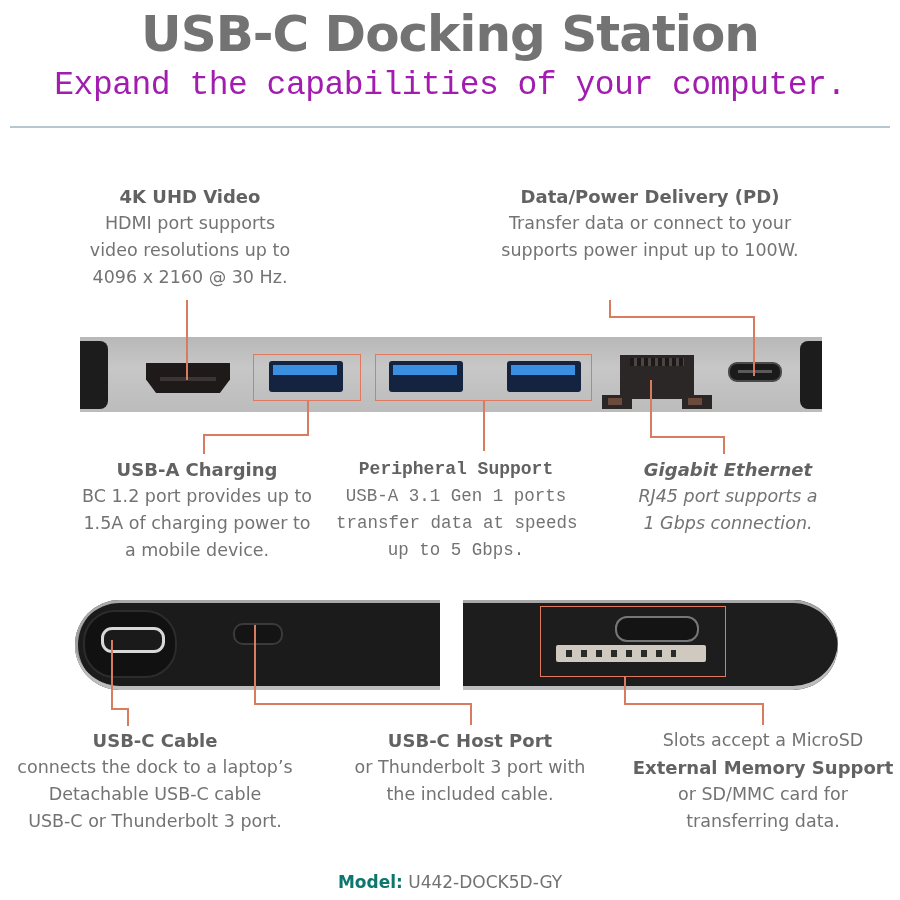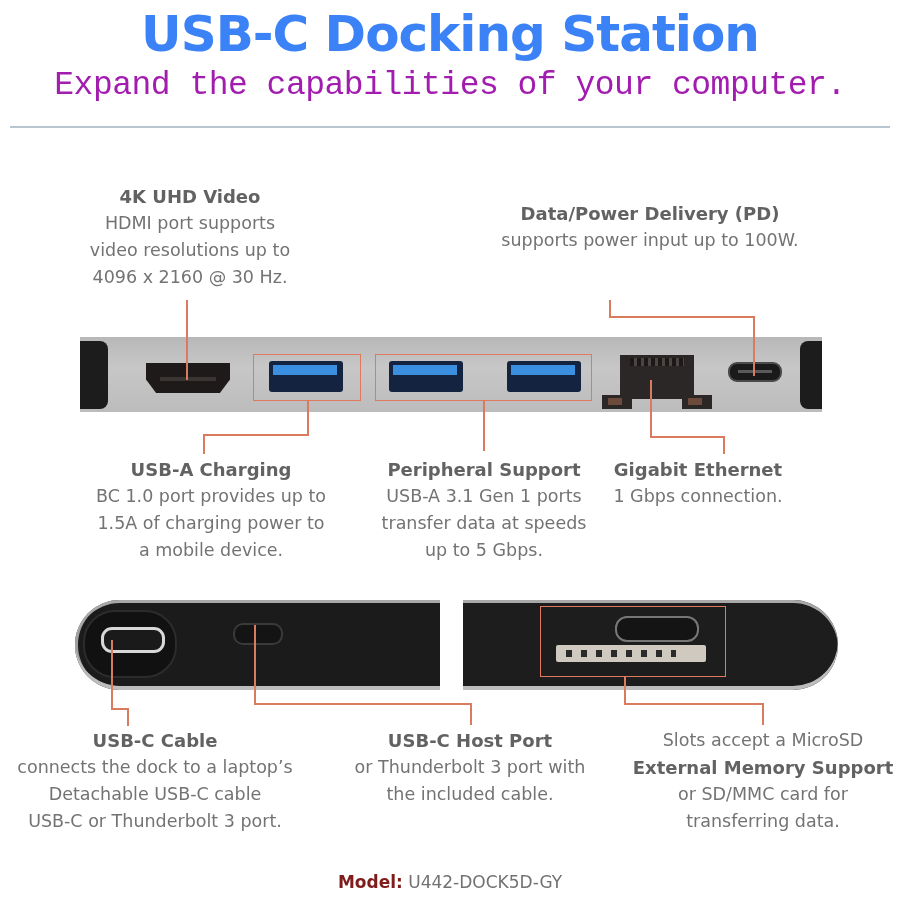--- a/index.html
+++ b/index.html
@@ -1,20 +1,20 @@
 <!DOCTYPE html>
 <html><head>
 <meta charset="utf-8">
 <style>
   html, body { margin:0; padding:0; background:#ffffff; }
   body { width:900px; height:900px; position:relative; overflow:hidden;
          font-family:"DejaVu Sans", "Liberation Sans", sans-serif; color:#6b6b6b; }
   .title { position:absolute; left:0; top:2px; width:900px; text-align:center;
            font-family:"DejaVu Sans", sans-serif; font-weight:bold; font-size:50px;
-           letter-spacing:-1px; color:#3b82f6; line-height:64px; }
+           letter-spacing:-1px; color:#737373; line-height:64px; }
   .subtitle { position:absolute; left:0; top:62px; width:900px; text-align:center;
               font-family:Liberation Mono, monospace; font-size:33px; color:#a21caf;
               letter-spacing:-0.5px; line-height:48px; }
   .sep { position:absolute; left:10px; right:10px; top:126px; height:2px; background:#b8c7cf; }
 
   .callout { position:absolute; text-align:center; font-size:17.5px; line-height:27px; color:#737373; }
   .callout .head { font-weight:bold; color:#626262; font-size:18px; }
   .callout .line { display:block; white-space:nowrap; }
 
   .leader { position:absolute; background:#d97b5e; }
@@ -49,37 +49,38 @@
   
   .dock-br { position:absolute; left:463px; top:600px; width:375px; height:90px;
              background:#1d1d1d; border-radius:0 45px 45px 0;
              box-shadow:inset 0 3px 0 #a9a9a9, inset 0 -4px 0 #bdbdbd; }
   .micro-c { position:absolute; left:152px; top:16px; width:80px; height:22px; background:#141414; border-radius:12px; border:2px solid #777; }
   .sd-slot { position:absolute; left:93px; top:45px; width:150px; height:17px; background:#cfc9c0; border-radius:2px; }
   .sd-slot::after { content:""; position:absolute; left:10px; right:30px; top:5px; height:7px;
                     background:repeating-linear-gradient(90deg,#2a2a2a 0 6px,#cfc9c0 6px 15px); }
 
   .model { position:absolute; left:0; top:872px; width:900px; text-align:center; font-size:17px; color:#727272; }
-  .model b { color:#7f1d1d; }
+  .model b { color:#0f766e; }
 </style>
 </head>
 <body>
 
 <div class="title">USB-C Docking Station</div>
 <div class="subtitle">Expand the capabilities of your computer.</div>
 <div class="sep"></div>
 
 <div class="callout" style="left:60px; top:183px; width:260px;">
   <span class="line head">4K UHD Video</span>
   <span class="line">HDMI port supports</span>
   <span class="line">video resolutions up to</span>
   <span class="line">4096 x 2160 @ 30 Hz.</span>
 </div>
-<div class="callout" style="left:470px; top:200px; width:360px;text-align:center;">
+<div class="callout" style="left:470px; top:183px; width:360px;text-align:center;">
   <span class="line head">Data/Power Delivery (PD)</span>
+  <span class="line">Transfer data or connect to your</span>
   <span class="line">supports power input up to 100W.</span>
 </div>
 
 <div class="dock-top">
   <div class="edge-l"></div>
   <div class="hdmi"></div>
   <div class="usba" style="left:189px;"></div>
   <div class="usba" style="left:309px;"></div>
   <div class="usba" style="left:427px;"></div>
   <div class="rj45">
@@ -100,34 +101,35 @@
 <div class="leader" style="left:753px; top:316px; width:2px; height:60px;"></div>
 
 <div class="leader" style="left:307px; top:401px; width:2px; height:35px;"></div>
 <div class="leader" style="left:203px; top:434px; width:106px; height:2px;"></div>
 <div class="leader" style="left:203px; top:434px; width:2px; height:20px;"></div>
 <div class="leader" style="left:483px; top:401px; width:2px; height:50px;"></div>
 <div class="leader" style="left:650px; top:380px; width:2px; height:58px;"></div>
 <div class="leader" style="left:650px; top:436px; width:75px; height:2px;"></div>
 <div class="leader" style="left:723px; top:436px; width:2px; height:18px;"></div>
 
-<div class="callout" style="left:71px; top:456px; width:280px;">
+<div class="callout" style="left:57px; top:456px; width:280px;">
   <span class="line head">USB-A Charging</span>
-  <span class="line">BC 1.0 port provides up to</span>
+  <span class="line">BC 1.2 port provides up to</span>
   <span class="line">1.5A of charging power to</span>
   <span class="line">a mobile device.</span>
 </div>
-<div class="callout" style="left:364px; top:456px; width:240px;">
+<div class="callout" style="left:336px; top:456px; width:240px;font-family:Liberation Mono, monospace;">
   <span class="line head">Peripheral Support</span>
   <span class="line">USB-A 3.1 Gen 1 ports</span>
   <span class="line">transfer data at speeds</span>
   <span class="line">up to 5 Gbps.</span>
 </div>
-<div class="callout" style="left:588px; top:456px; width:220px;">
+<div class="callout" style="left:618px; top:456px; width:220px;font-style:italic;">
   <span class="line head">Gigabit Ethernet</span>
+  <span class="line">RJ45 port supports a</span>
   <span class="line">1 Gbps connection.</span>
 </div>
 
 <div class="dock-bl">
   <div class="cable-end"></div>
   <div class="usbc-white"></div>
   <div class="host-port"></div>
 </div>
 <div class="dock-br">
   <div class="micro-c"></div>

